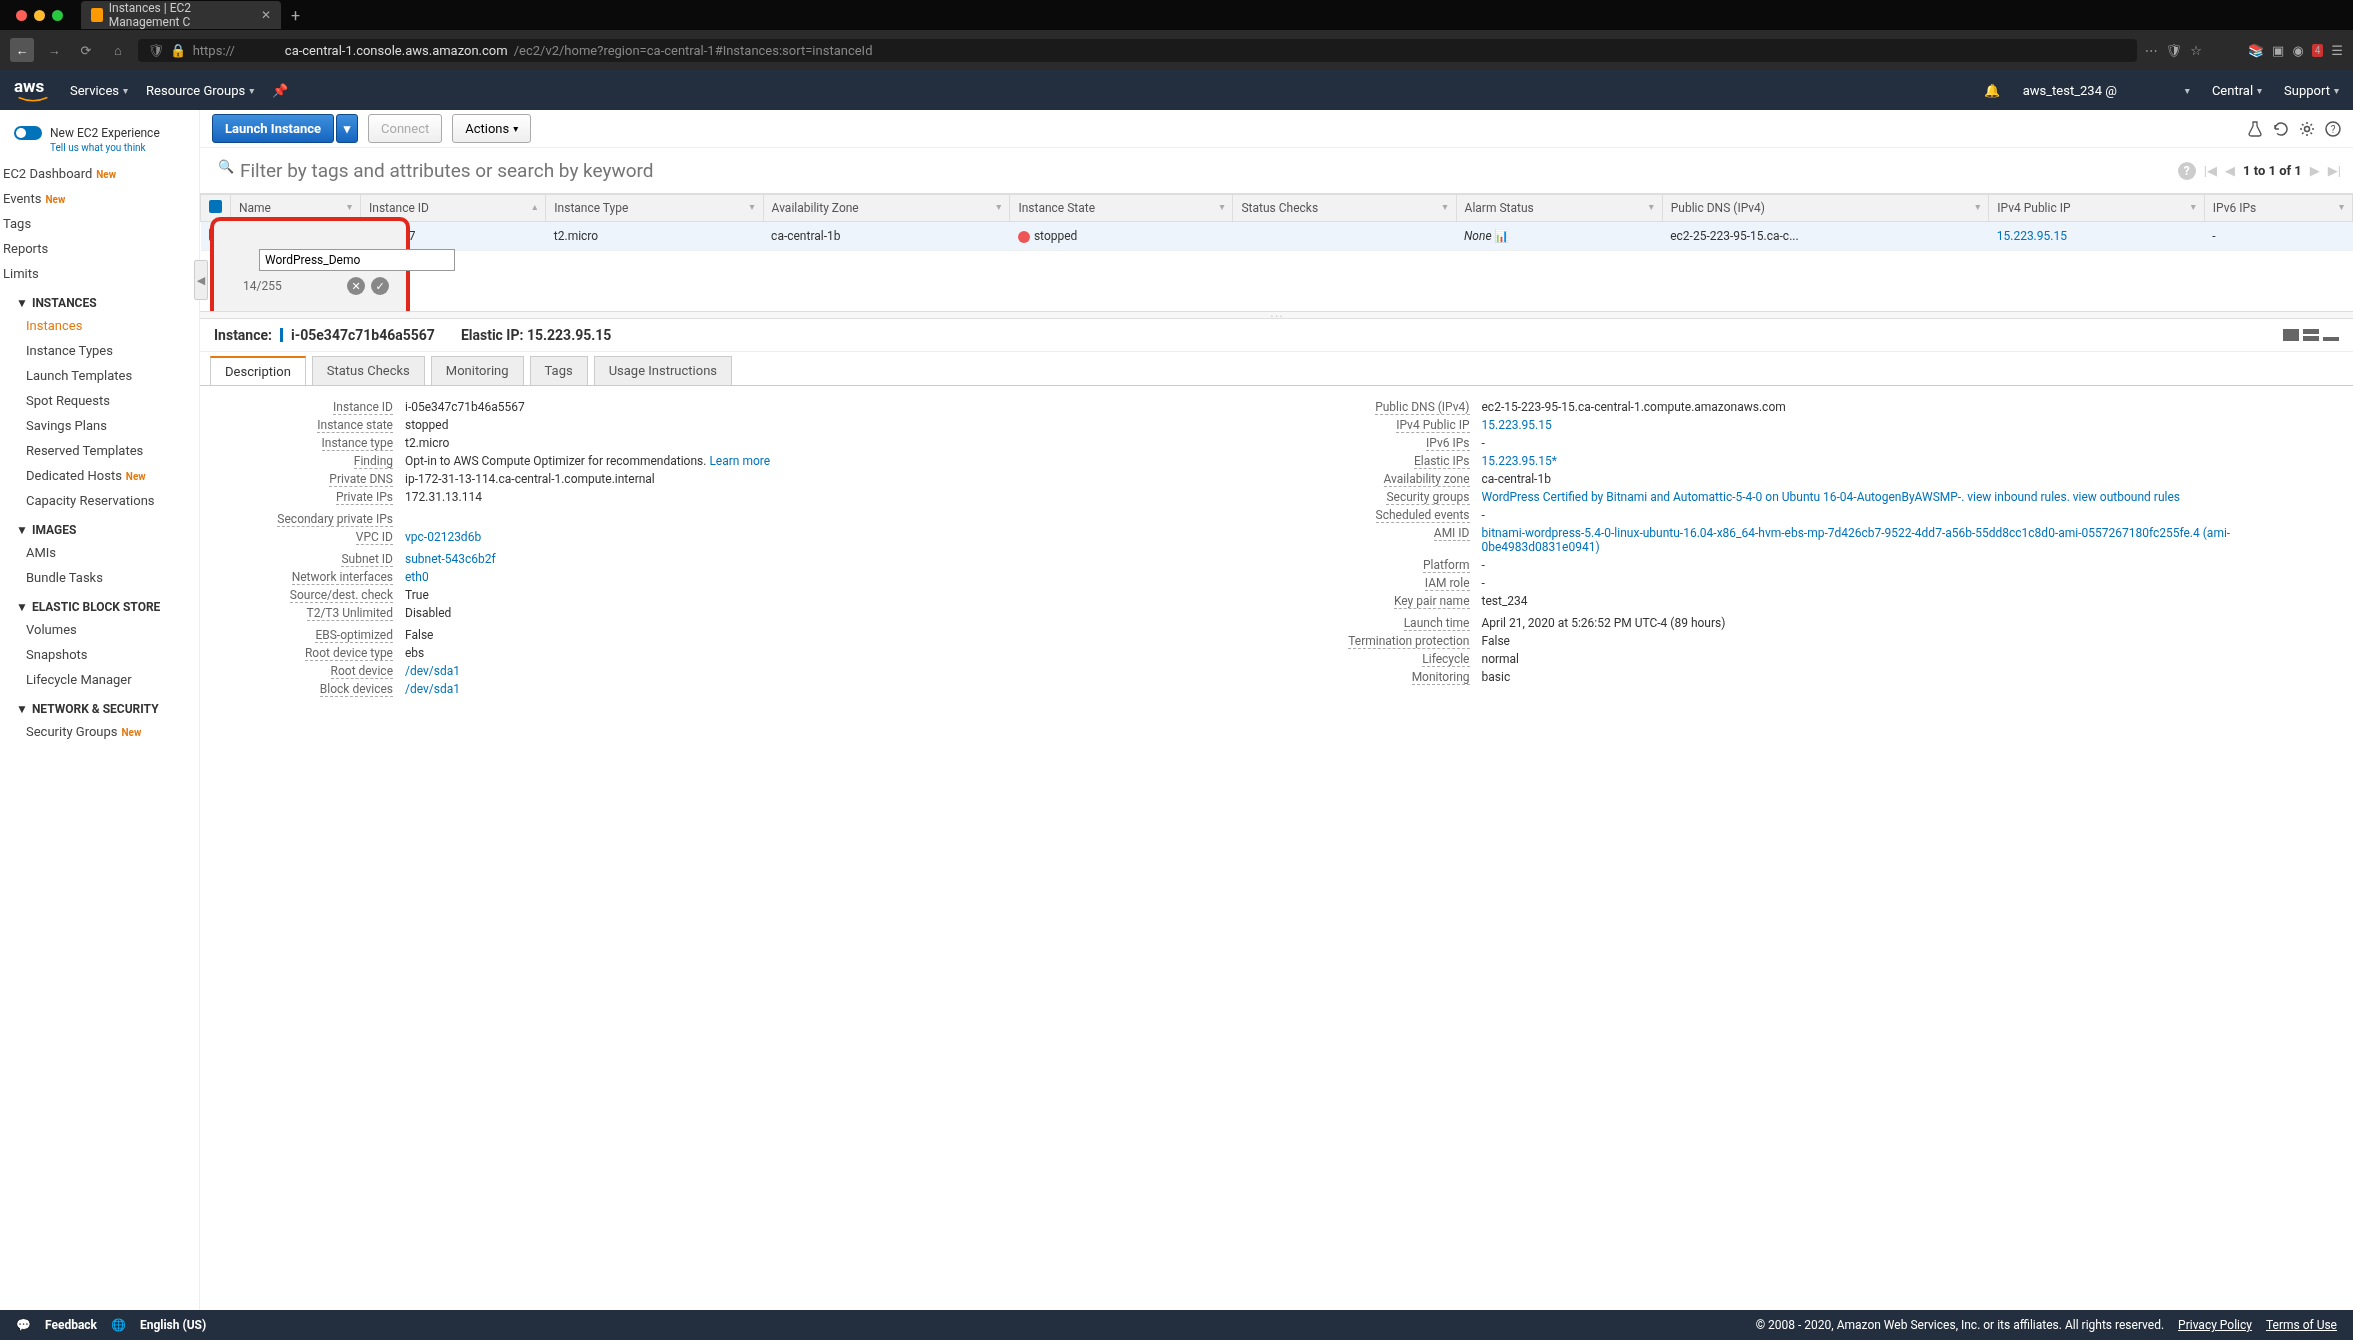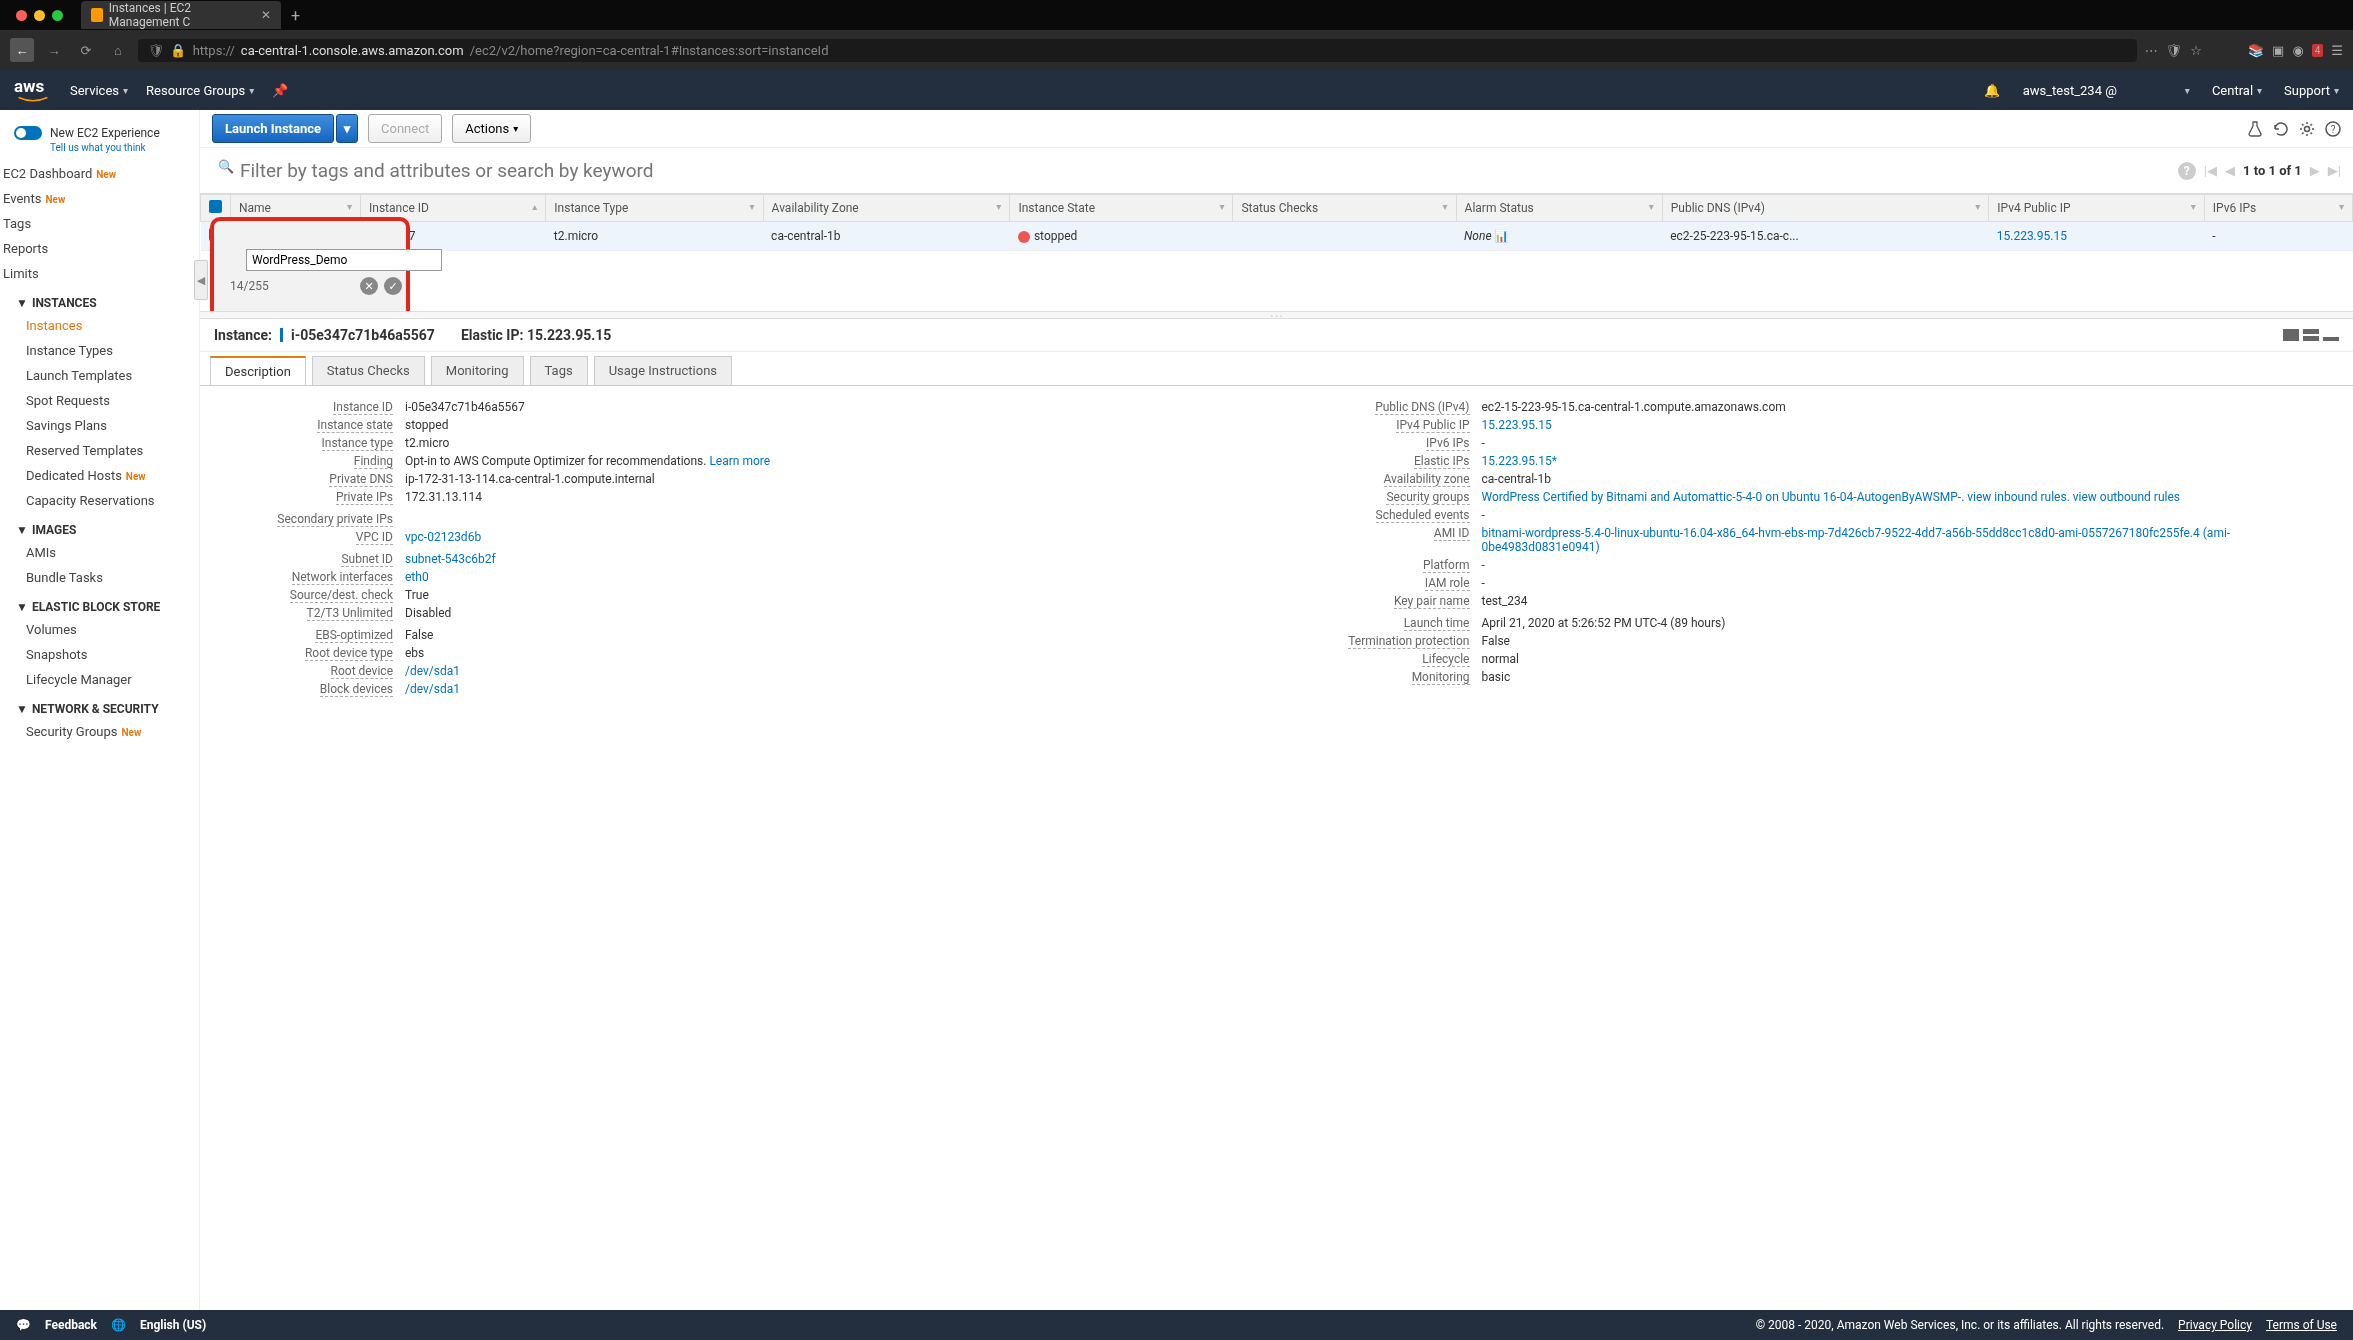--- a/index.html
+++ b/index.html
@@ -15,21 +15,21 @@
 .tl-green { background: #27c93f; }
 .browser-tab { display: flex; align-items: center; gap: 6px; background: #323232; padding: 4px 10px; margin-left: 10px; border-radius: 4px 4px 0 0; height: 28px; color: #ccc; font-size: 12px; max-width: 200px; }
 .tab-fav { width: 14px; height: 14px; background: #ff9900; border-radius: 2px; }
 .tab-close { color: #aaa; margin-left: 6px; }
 .tab-plus { color: #aaa; margin-left: 10px; font-size: 16px; }
 .browser-toolbar { display: flex; align-items: center; padding: 6px 10px; gap: 8px; background: #2b2b2b; height: 40px; }
 .nav-btn { width: 24px; height: 24px; display: flex; align-items: center; justify-content: center; color: #999; border-radius: 3px; }
 .nav-btn.active { background: #555; color: #fff; }
 .url-bar { flex: 1; display: flex; align-items: center; background: #1a1a1a; border-radius: 4px; padding: 4px 10px; color: #888; font-size: 13px; gap: 6px; }
 .url-bar .proto { color: #888; }
-.url-bar .domain { color: #ddd; }
+.url-bar .domain { color: #ddd; margin-left: 44px; }
 .url-bar .path { color: #888; }
 .right-icons { display: flex; gap: 8px; color: #aaa; align-items: center; }
 
 
 .aws-header { background: #232f3e; color: #fff; display: flex; align-items: center; height: 40px; padding: 0 14px; gap: 18px; font-size: 13px; }
 .aws-logo { font-weight: bold; font-size: 17px; color: #fff; }
 .aws-logo-underline { display:block; width:38px; height:8px; }
 .hdr-item { display: flex; align-items: center; gap: 4px; cursor: pointer; }
 .hdr-right { margin-left: auto; display: flex; align-items: center; gap: 22px; }
 .caret { font-size: 10px; opacity: 0.7; }
@@ -72,21 +72,21 @@
 .table-container { flex: 0 0 auto; overflow: auto; position: relative; }
 table.grid { width: 100%; border-collapse: collapse; font-size: 12px; }
 table.grid th { background: #f2f2f2; border: 1px solid #ddd; padding: 5px 8px; text-align: left; color: #555; font-weight: normal; position: relative; white-space: nowrap; }
 table.grid th .sort { float: right; color: #aaa; font-size: 10px; }
 table.grid td { border-bottom: 1px solid #eee; padding: 6px 8px; white-space: nowrap; background: #eef4fb; }
 .checkbox { width: 13px; height: 13px; background: #0073bb; border-radius: 2px; display: inline-block; }
 .status-dot { width: 12px; height: 12px; border-radius: 50%; background: #e55; display: inline-block; vertical-align: middle; margin-right: 4px; }
 td a { color: #0073bb; text-decoration: none; }
 
 
-.name-edit-box { position: absolute; top: 23px; left: 10px; width: 200px; border: 4px solid #e1261c; border-radius: 10px; padding: 4px 4px 26px; background: #f2f2f2; z-index: 3; }
+.name-edit-box { position: absolute; top: 23px; left: 10px; width: 200px; border: 4px solid #e1261c; border-radius: 10px; padding: 4px 17px 26px; background: #f2f2f2; z-index: 3; }
 .name-input { width: 196px; border: 1px solid #999; padding: 3px 5px; font-size: 12px; margin-left: 28px; margin-top: 24px; background: #fff; }
 .name-count-row { display: flex; align-items: center; margin-left: 12px; margin-top: 6px; gap: 6px; }
 .name-count { color: #666; font-size: 12px; flex: 1; }
 .edit-btn { width: 18px; height: 18px; border-radius: 50%; background: #888; color: #fff; display: flex; align-items: center; justify-content: center; font-size: 11px; cursor: pointer; }
 
 
 .split-handle { height: 8px; background: #f7f7f7; border-top: 1px solid #ddd; border-bottom: 1px solid #ddd; text-align: center; color: #ccc; font-size: 8px; cursor: row-resize; position: relative; }
 
 
 .detail-panel { flex: 1; overflow-y: auto; background: #fff; }

